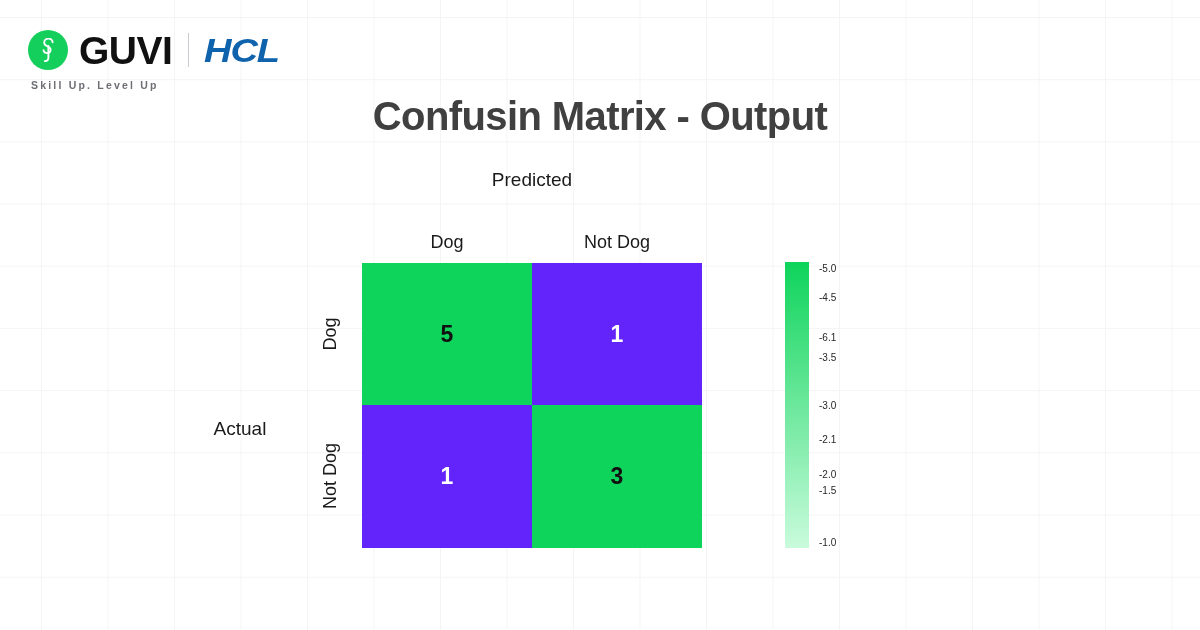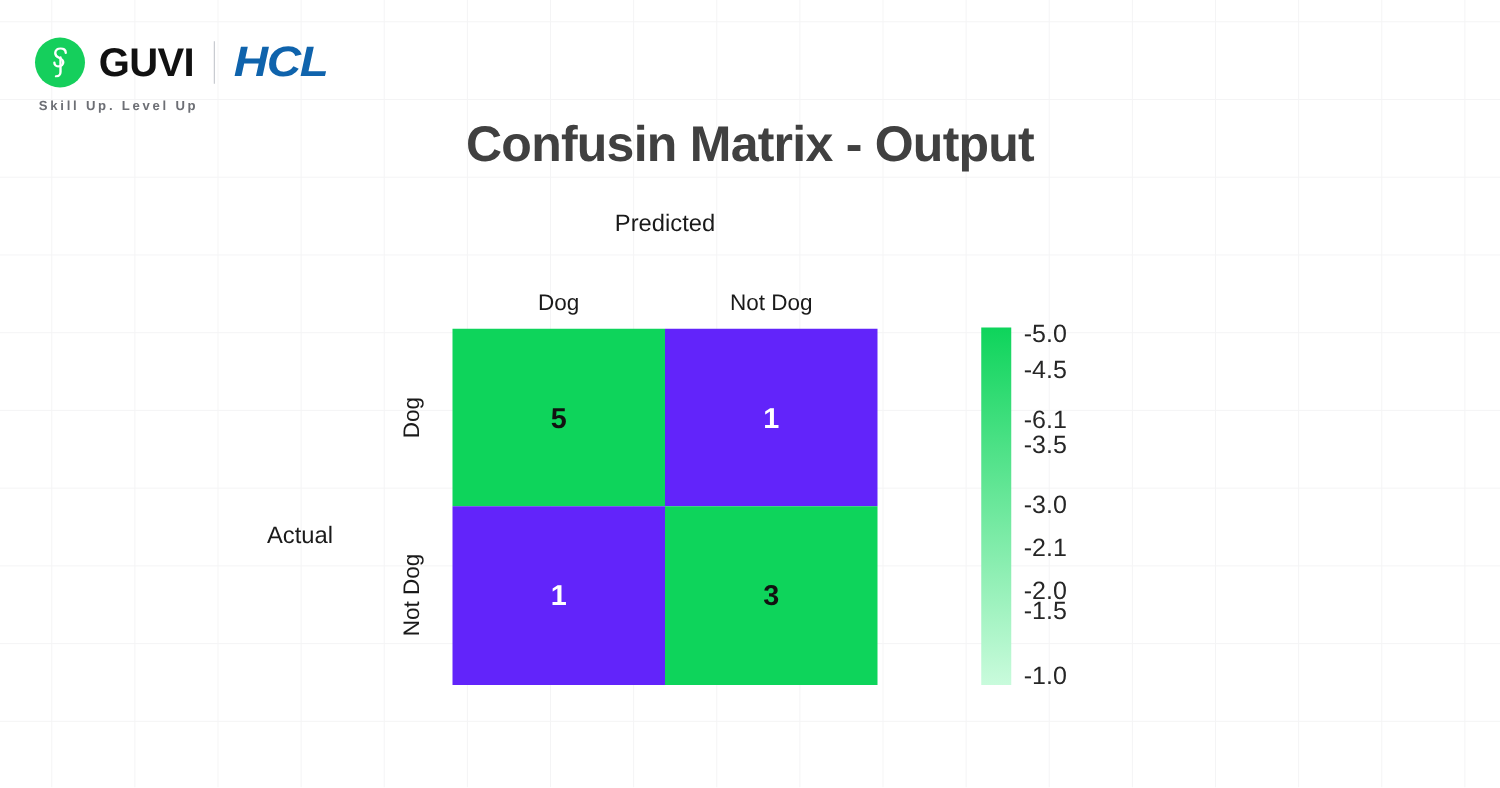--- a/index.html
+++ b/index.html
@@ -55,21 +55,21 @@
     height: 40px;
     border-radius: 50%;
     background: #15CF5C;
     display: flex;
     align-items: center;
     justify-content: center;
     flex: none;
   }
   #guvi-wordmark {
     font-family: "Liberation Sans", sans-serif;
-    font-size: 32px;
+    font-size: 39px;
     font-weight: bold;
     letter-spacing: -0.5px;
     color: #111111;
     margin-left: 11px;
     line-height: 1;
   }
   #brand-divider {
     width: 1px;
     height: 34px;
     background: #c9ccd1;
@@ -187,21 +187,21 @@
   #colorbar-ticks {
     position: absolute;
     left: 34px;
     top: 0;
     height: 286px;
     width: 70px;
   }
   .cbar-tick {
     position: absolute;
     left: 0;
-    font-size: 20px;
+    font-size: 10px;
     color: #262626;
     transform: translateY(-50%);
     white-space: nowrap;
   }
 </style>
 </head>
 <body>
 
 <div id="bg-grid"></div>
 

